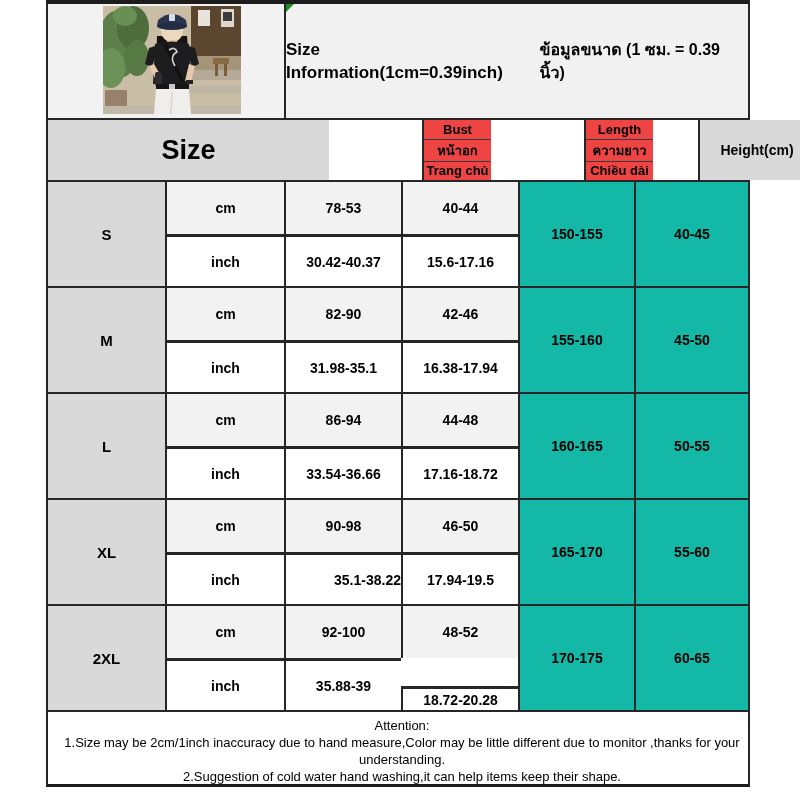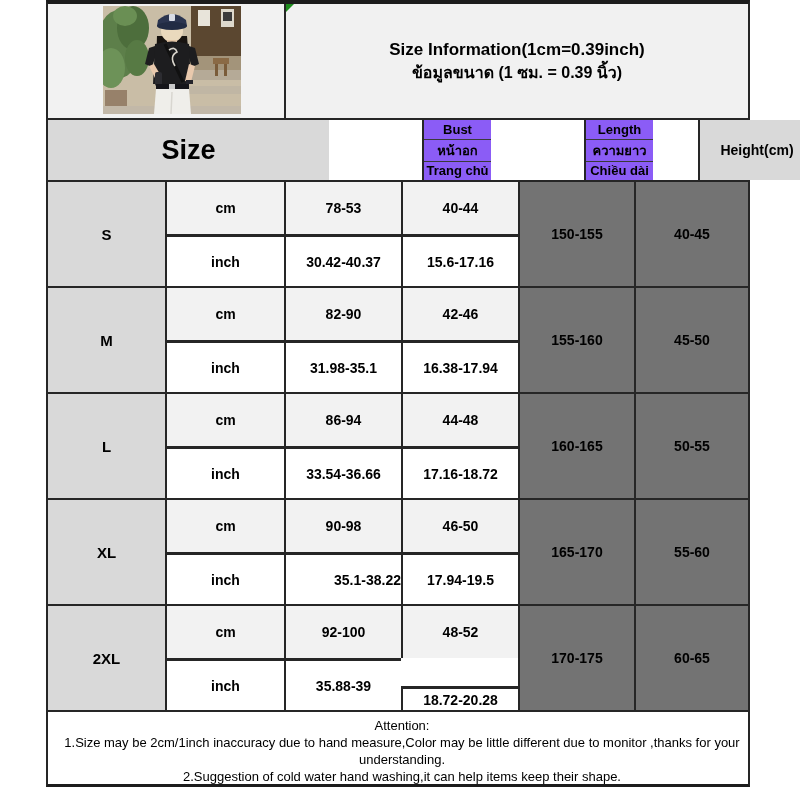--- a/index.html
+++ b/index.html
@@ -15,40 +15,40 @@
   }
   .grid{display:grid;grid-template-columns:117px 119px 117px 117px 116px 114px;}
   .cell{display:flex;align-items:center;justify-content:center;box-sizing:border-box;}
   .bL{border-left:2px solid #262626;}
   .bT{border-top:2px solid #262626;}
 
   
   .photo-row{height:114px;}
   .photo-cell{grid-column:1/3;background:#f2f2f2;position:relative;}
   .photo-frame{position:absolute;left:55px;top:2px;width:138px;height:108px;overflow:hidden;}
-  .title-cell{grid-column:3/7;background:#f1f1f1;position:relative;flex-direction:column;line-height:23px;font-weight:bold;}
+  .title-cell{grid-column:3/7;background:#f1f1f1;position:relative;flex-direction:row;line-height:23px;font-weight:bold;}
   .title-en,.title-vi{font-size:17px;}
   .title-th{font-size:16px;}
   .corner-flag{position:absolute;left:0;top:0;width:0;height:0;
     border-top:8px solid #1e8c1e;border-right:8px solid transparent;}
 
   
   .header-row{height:60px;gap:45px;}
   .size-head{grid-column:1/3;background:#d9d9d9;font-size:27px;font-weight:bold;}
-  .hdr-stack{background:#8b5cf6;display:flex;flex-direction:column;box-sizing:border-box;font-weight:bold;margin-left:48px;}
+  .hdr-stack{background:#ef4444;display:flex;flex-direction:column;box-sizing:border-box;font-weight:bold;margin-left:48px;}
   .hdr-stack>div{flex:1;display:flex;align-items:center;justify-content:center;font-size:13px;}
   .hdr-stack>div+div{border-top:1px solid #3a3a3a;}
   .hdr-plain{background:#d9d9d9;font-size:14px;font-weight:bold;}
 
   
   .size-group{grid-template-rows:52px 52px;}
   .size-label{grid-row:1/3;background:#d9d9d9;font-size:15px;font-weight:bold;}
   .row-cm{background:#f2f2f2;font-size:14px;font-weight:bold;}
   .row-inch{background:#ffffff;font-size:14px;font-weight:bold;border-top:3px solid #262626;}
-  .merged{grid-row:1/3;background:#737373;font-size:14px;font-weight:bold;}
+  .merged{grid-row:1/3;background:#14b8a6;font-size:14px;font-weight:bold;}
 
   
   .attention{height:74px;background:#ffffff;border-top:2px solid #262626;
     text-align:center;font-size:13px;line-height:17px;padding:5px 8px 0 16px;box-sizing:border-box;}
 </style>
 </head>
 <body>
 
 <div class="sheet">
 

